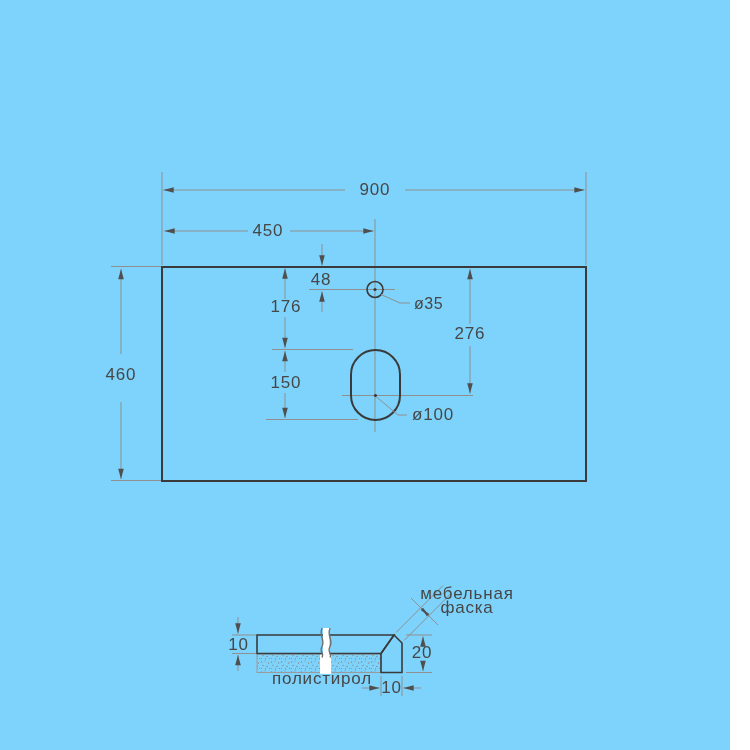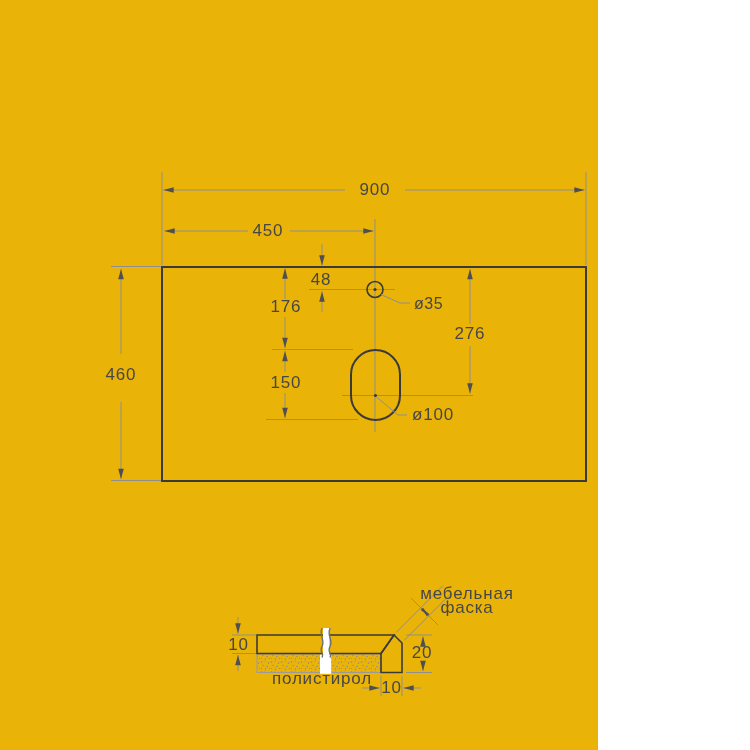--- a/index.html
+++ b/index.html
@@ -1,16 +1,16 @@
 <!DOCTYPE html>
 <html><head>
 <meta charset="utf-8">
 <style>
   html,body{margin:0;padding:0;background:#ffffff;}
-  #canvas{width:598px;height:750px;position:relative;background:#eab308;overflow:hidden;}
+  #canvas{width:730px;height:750px;position:relative;background:#7dd3fc;overflow:hidden;}
   svg{display:block;}
   .obj{stroke:#3a3a3a;stroke-width:2;fill:none;}
   .obj15{stroke:#3a3a3a;stroke-width:1.6;fill:none;}
   .dim{stroke:#8f8f8f;stroke-width:1;fill:none;}
   .brk{stroke:#707070;stroke-width:1.4;fill:none;stroke-linecap:round;}
   .arrfill{fill:#4f4f4f;}
   .lbl{font-family:"Liberation Sans",sans-serif;font-size:17px;fill:#474747;letter-spacing:0.8px;}
   .lbl-sm{font-family:"Liberation Sans",sans-serif;font-size:16px;fill:#474747;letter-spacing:0.6px;}
   .mid{text-anchor:middle;}
   .start{text-anchor:start;}

